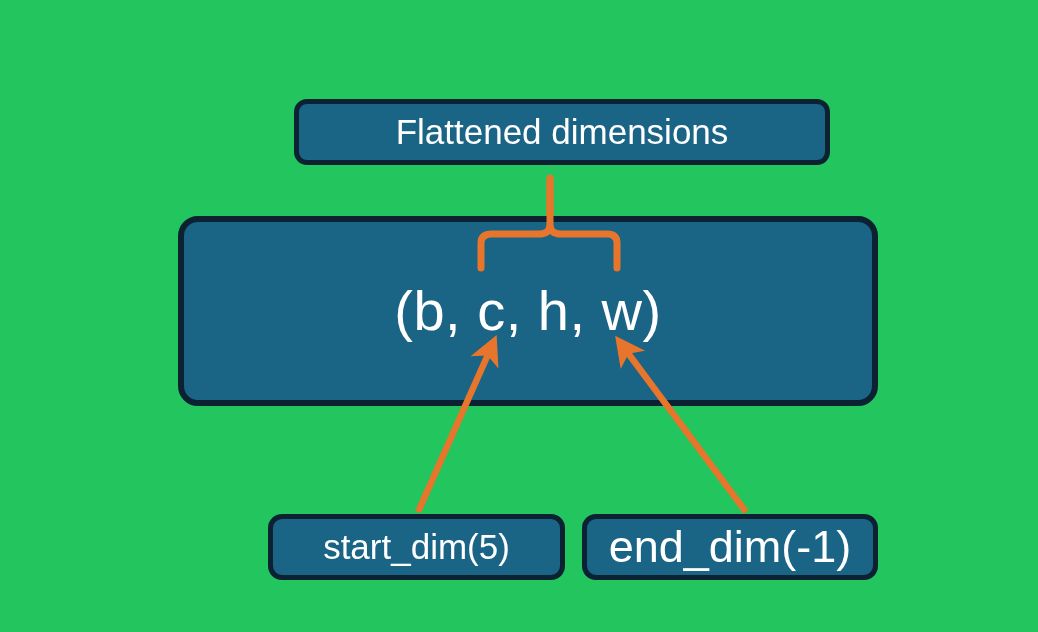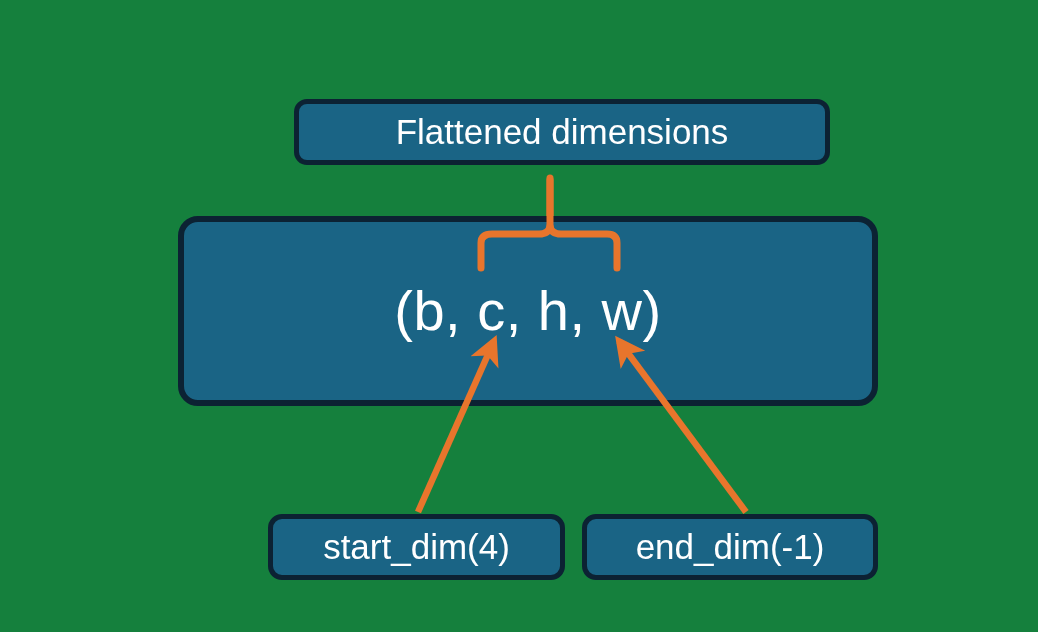--- a/index.html
+++ b/index.html
@@ -7,21 +7,21 @@
     padding: 0;
     background: #ffffff;
   }
   body {
     font-family: "Liberation Sans", sans-serif;
   }
   #canvas {
     position: relative;
     width: 1038px;
     height: 632px;
-    background: #15803d;
+    background: #22c55e;
     overflow: hidden;
   }
   .node {
     position: absolute;
     box-sizing: border-box;
     background: #1A6485;
     border: 5px solid #0C2233;
     border-radius: 14px;
     display: flex;
     align-items: center;
@@ -65,21 +65,21 @@
   }
   #box-start-dim .node-label { font-size: 35px; }
 
   
   #box-end-dim {
     left: 582px;
     top: 514px;
     width: 296px;
     height: 66px;
   }
-  #box-end-dim .node-label { font-size: 35px; }
+  #box-end-dim .node-label { font-size: 45px; }
 
   
   #connectors {
     position: absolute;
     left: 0;
     top: 0;
     width: 1038px;
     height: 632px;
     pointer-events: none;
   }
@@ -104,21 +104,21 @@
 
   <div class="node" id="box-flattened">
     <span class="node-label">Flattened dimensions</span>
   </div>
 
   <div class="node" id="box-tuple">
     <span class="node-label">(b, c, h, w)</span>
   </div>
 
   <div class="node" id="box-start-dim">
-    <span class="node-label">start_dim(4)</span>
+    <span class="node-label">start_dim(5)</span>
   </div>
 
   <div class="node" id="box-end-dim">
     <span class="node-label">end_dim(-1)</span>
   </div>
 
   <svg id="connectors" viewBox="0 0 1038 632">
     <defs>
       <marker id="arrowhead-orange" markerWidth="5.2" markerHeight="5.2" refX="3.6" refY="2.6" orient="auto" markerUnits="strokeWidth">
         <path d="M 0 0.25 L 4.6 2.6 L 0 4.95 L 1.15 2.6 Z" fill="#E8752C"></path>

